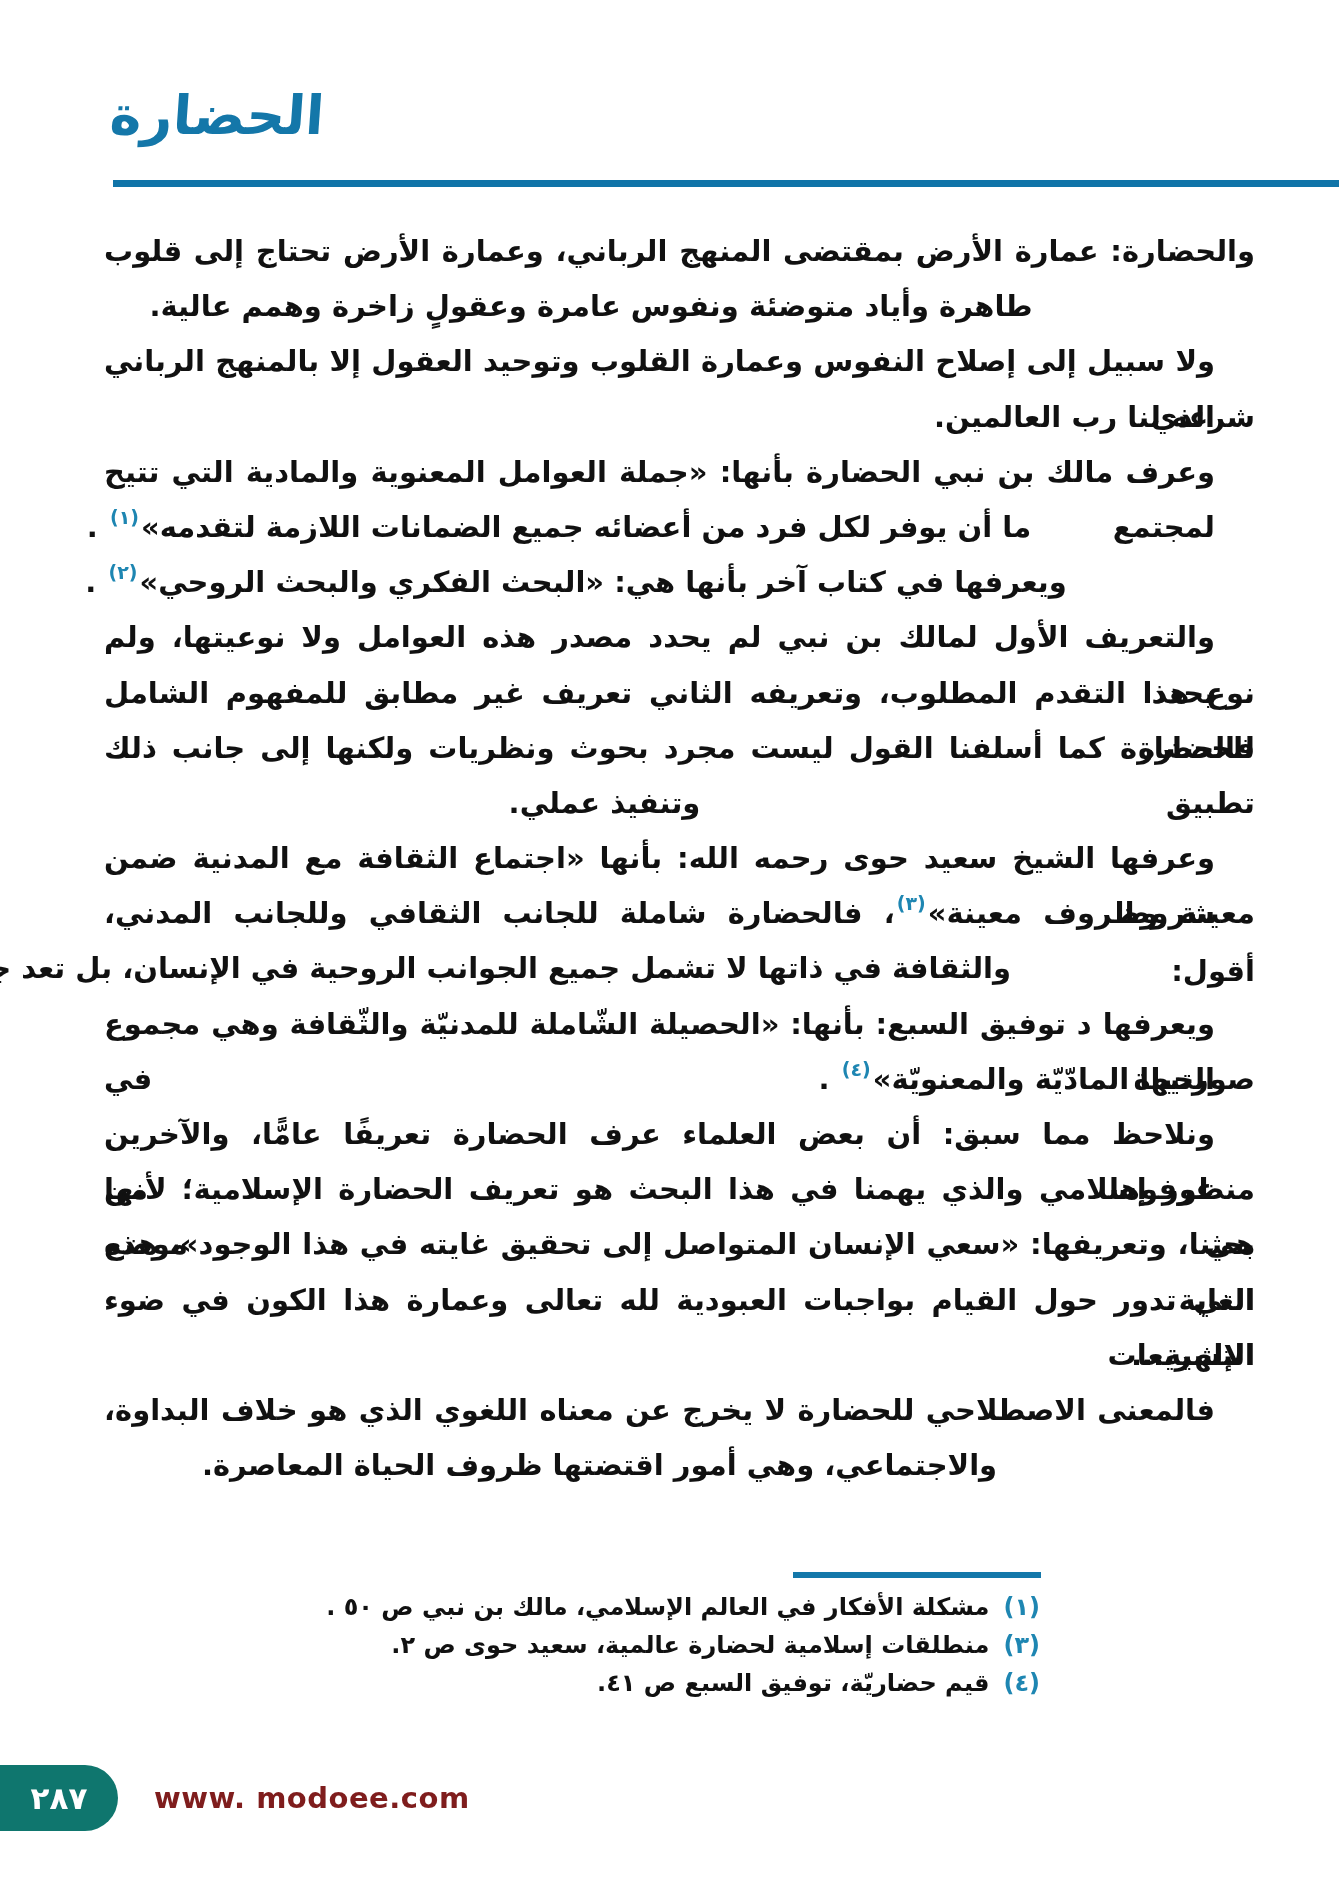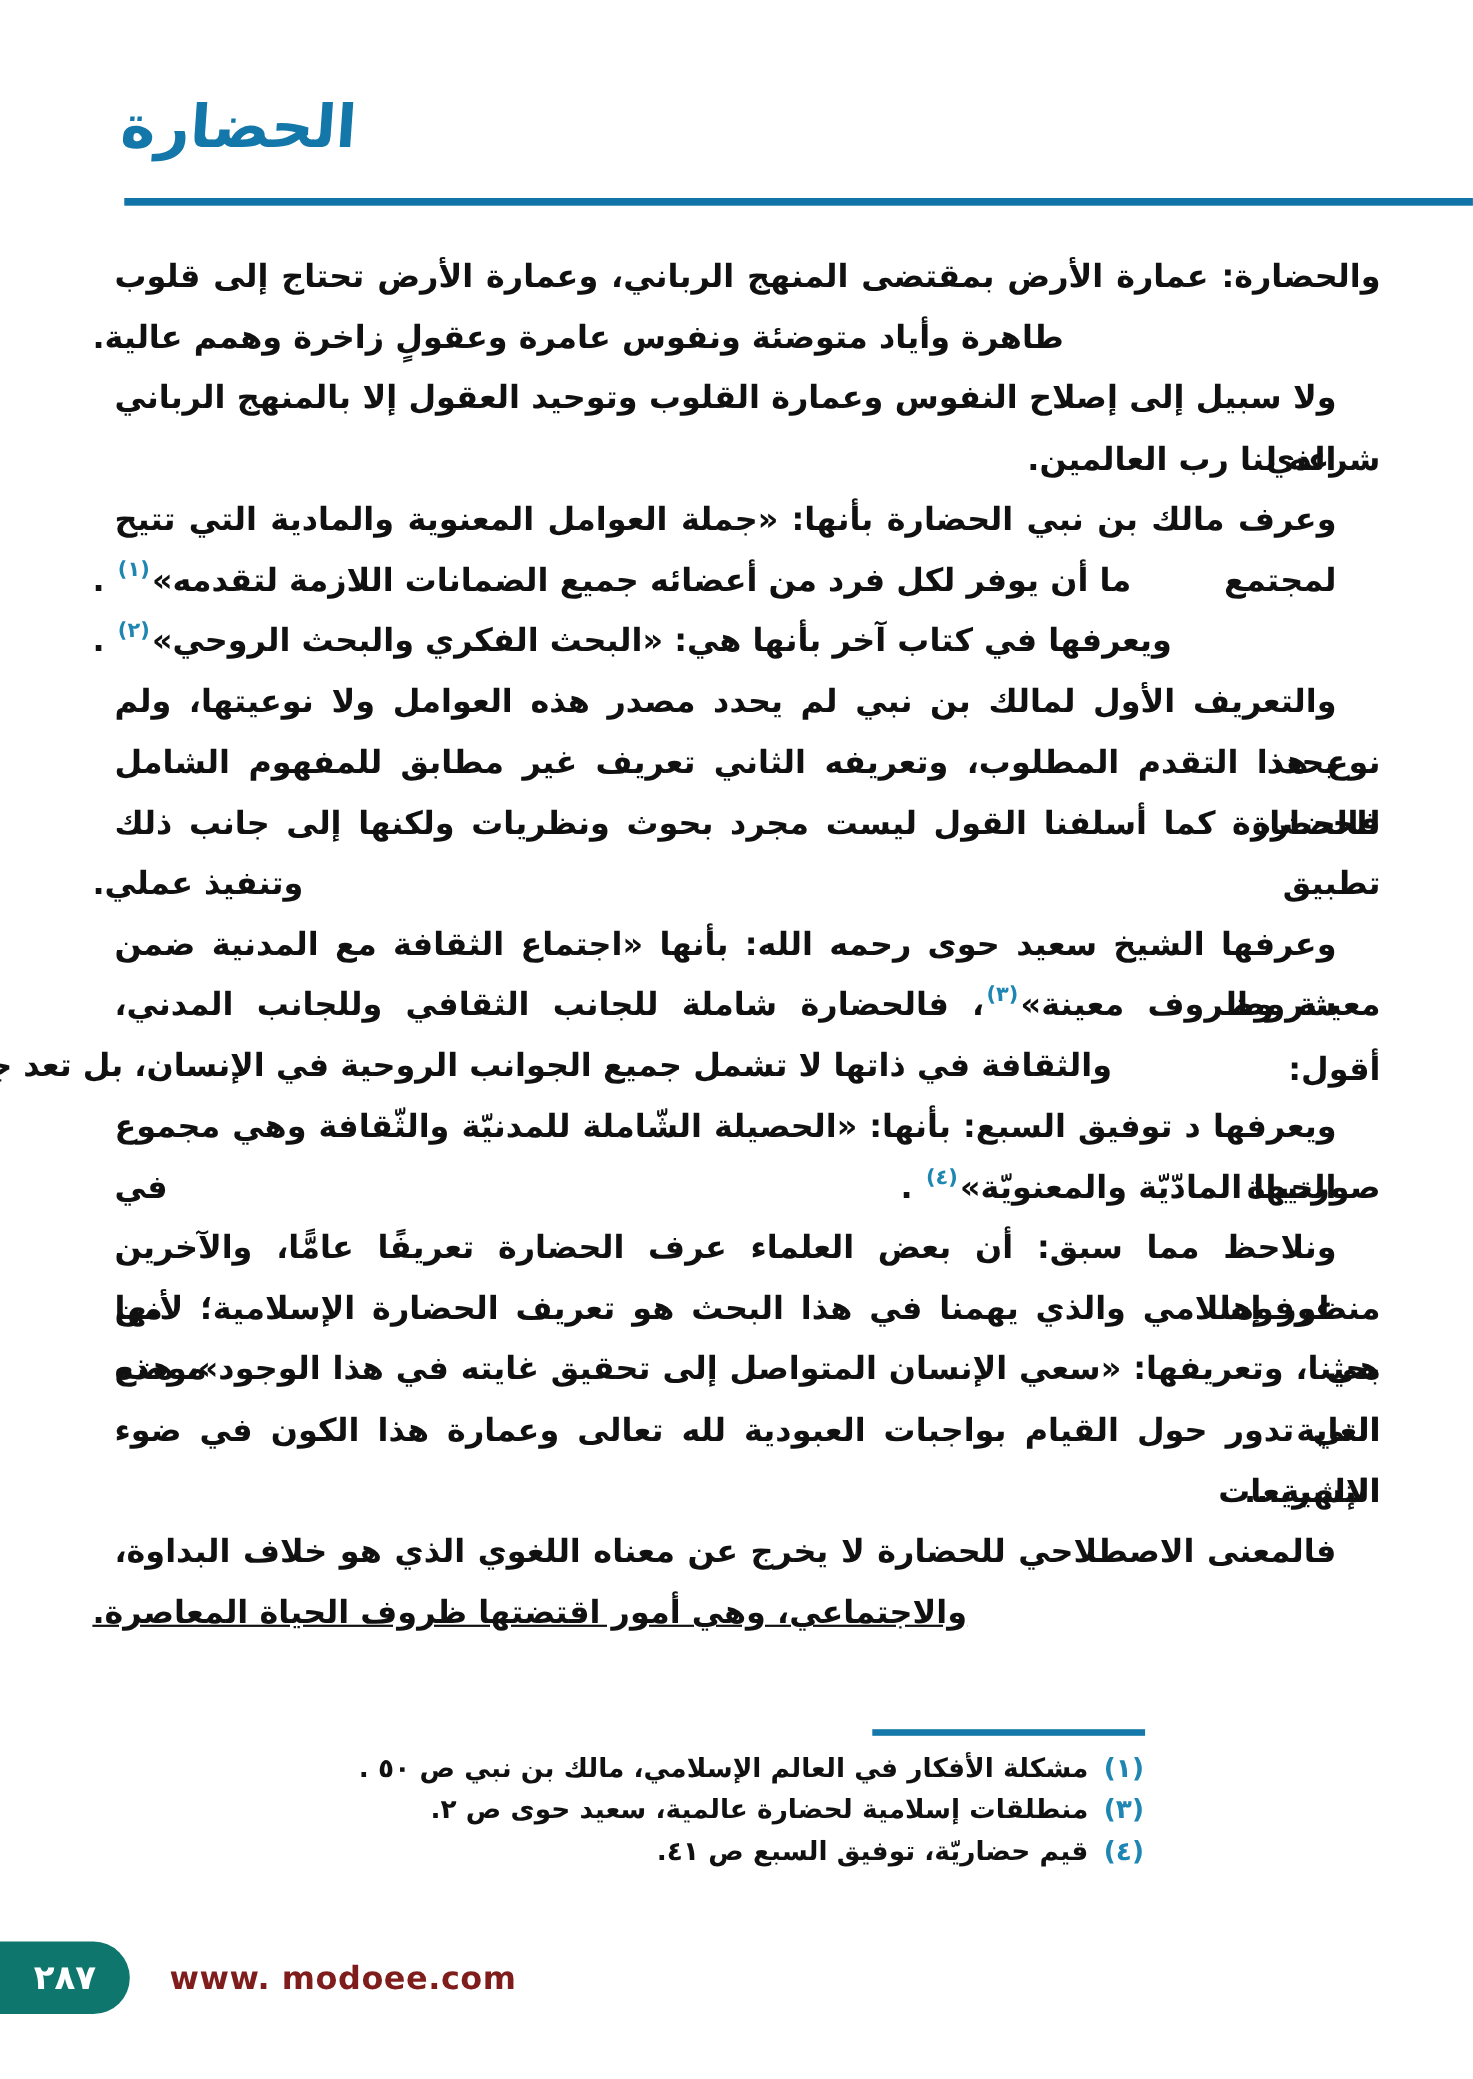--- a/index.html
+++ b/index.html
@@ -18,21 +18,21 @@
   }
   
   .body-text{
     position:absolute;left:84px;right:84px;top:224px;
     color:#111111;font-weight:bold;font-size:29px;
   }
   .line{
     height:55.2px;line-height:55.2px;white-space:nowrap;overflow:visible;
   }
   .line.justify{white-space:normal;text-align:justify;text-align-last:justify;text-justify:inter-word;margin-left:20px;}
-  .line.right{text-align:left;}
+  .line.right{text-align:center;}
   .line.left{text-align:right;}
   .fnmark{
     color:#1e86b2;font-size:19px;position:relative;top:-13px;
     padding:0 2px;font-weight:bold;
   }
   
   .fn-rule{
     position:absolute;left:793px;top:1572px;width:248px;height:6px;background:#1478aa;
   }
   .footnotes{
@@ -75,21 +75,21 @@
     <div class="line justify" dir="rtl"><span>معينة وظروف معينة»</span><span class="fnmark">(٣)</span><span>، فالحضارة شاملة للجانب الثقافي وللجانب المدني، أقول:</span></div>
     <div class="line right" dir="rtl" style="padding-right: 244px;"><span>والثقافة في ذاتها لا تشمل جميع الجوانب الروحية في الإنسان، بل تعد جانبًا منها.</span></div>
     <div class="line justify" dir="rtl" style="padding-right: 40px;"><span>ويعرفها د توفيق السبع: بأنها: «الحصيلة الشّاملة للمدنيّة والثّقافة وهي مجموع الحياة في</span></div>
     <div class="line left" dir="rtl" style="padding-left: 10px;"><span>صورتيها المادّيّة والمعنويّة»</span><span class="fnmark">(٤)</span><span> .</span></div>
     <div class="line justify" dir="rtl" style="padding-right: 40px;"><span>ونلاحظ مما سبق: أن بعض العلماء عرف الحضارة تعريفًا عامًّا، والآخرين عرفوها من</span></div>
     <div class="line justify" dir="rtl"><span>منظور إسلامي والذي يهمنا في هذا البحث هو تعريف الحضارة الإسلامية؛ لأنها هي موضع</span></div>
     <div class="line justify" dir="rtl"><span>بحثنا، وتعريفها: «سعي الإنسان المتواصل إلى تحقيق غايته في هذا الوجود»، هذه الغاية</span></div>
     <div class="line justify" dir="rtl"><span>التي تدور حول القيام بواجبات العبودية لله تعالى وعمارة هذا الكون في ضوء التشريعات</span></div>
     <div class="line left" dir="rtl" style="padding-left: 3px;"><span>الإلهية...</span></div>
     <div class="line justify" dir="rtl" style="padding-right: 40px;"><span>فالمعنى الاصطلاحي للحضارة لا يخرج عن معناه اللغوي الذي هو خلاف البداوة،</span></div>
-    <div class="line right" dir="rtl" style="padding-right: 140px; text-decoration: underline;"><span>والاجتماعي، وهي أمور اقتضتها ظروف الحياة المعاصرة.</span></div>
+    <div class="line right" dir="rtl" style="padding-right: 140px;"><span>والاجتماعي، وهي أمور اقتضتها ظروف الحياة المعاصرة.</span></div>
   </div>
 
 <div class="fn-rule"></div>
 <div class="footnotes" dir="rtl">
     <div class="fn-line" dir="rtl"><span class="mk">(١)</span><span>مشكلة الأفكار في العالم الإسلامي، مالك بن نبي ص ٥٠ .</span></div>
     <div class="fn-line" dir="rtl"><span class="mk">(٣)</span><span>منطلقات إسلامية لحضارة عالمية، سعيد حوى ص ٢.</span></div>
     <div class="fn-line" dir="rtl"><span class="mk">(٤)</span><span>قيم حضاريّة، توفيق السبع ص ٤١.</span></div>
   </div>
 
 <div class="page-pill">

